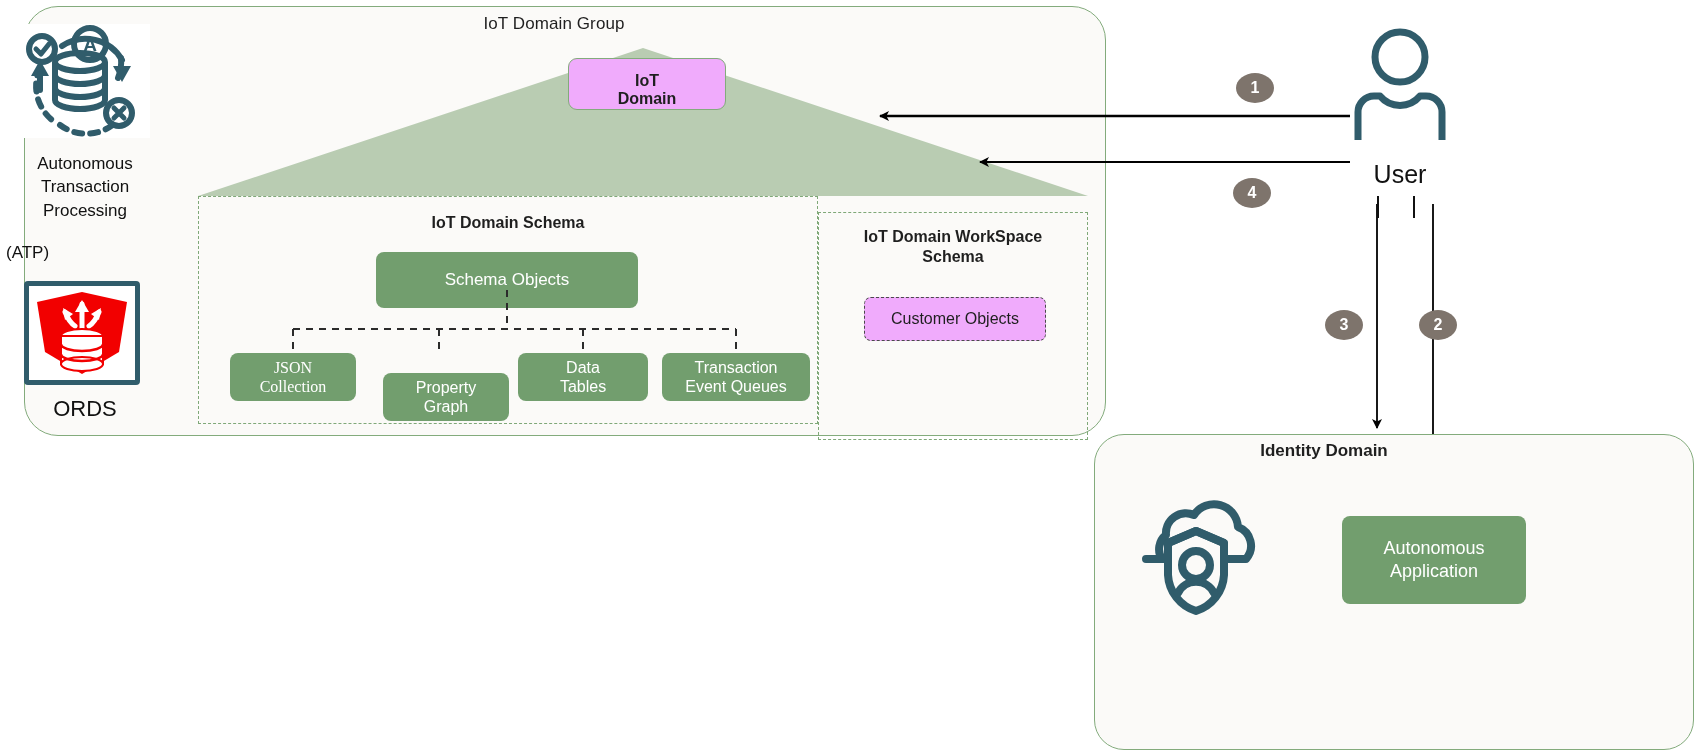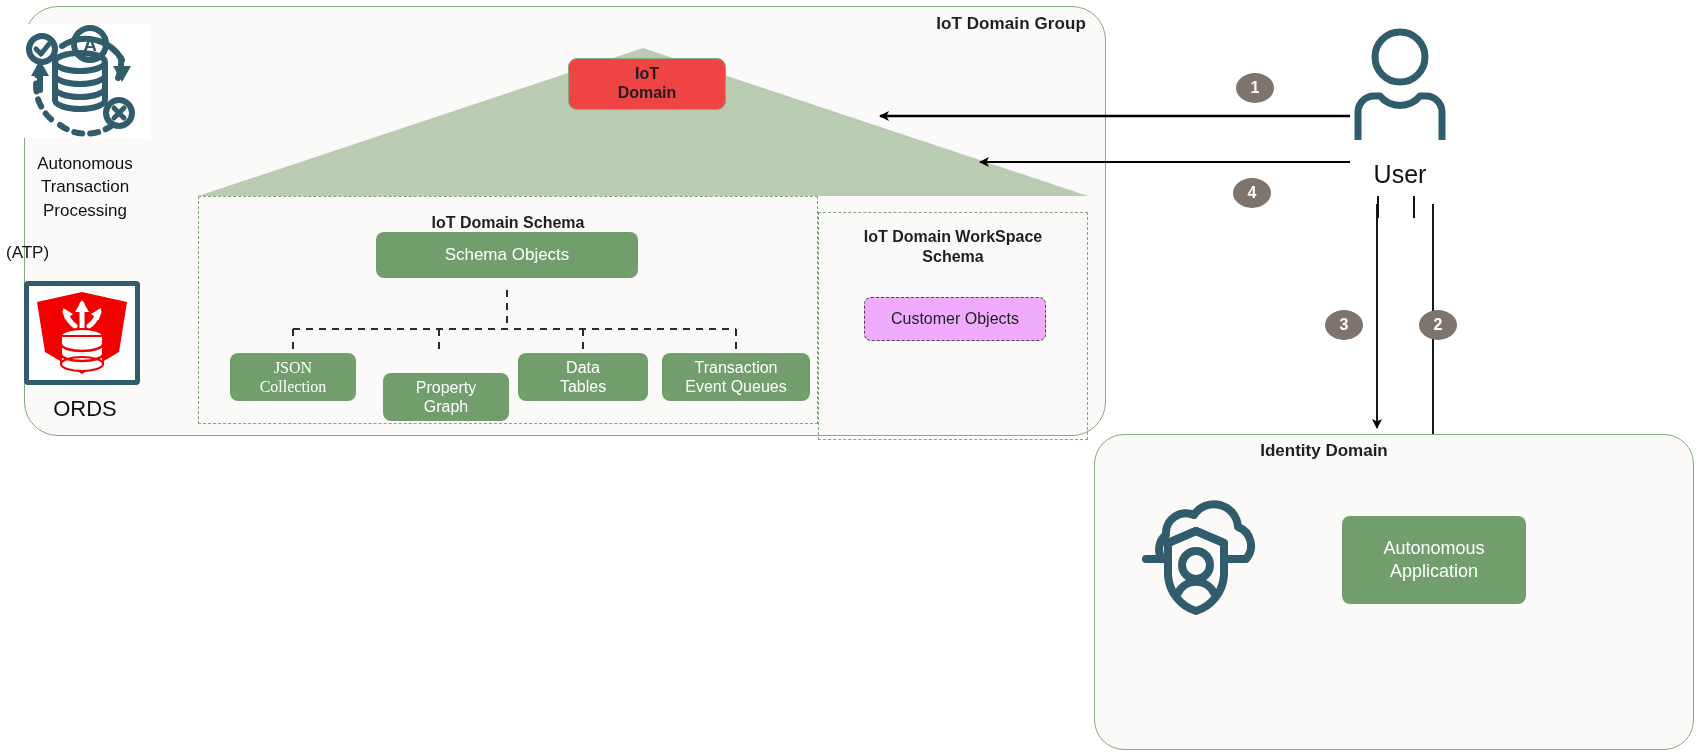--- a/index.html
+++ b/index.html
@@ -14,35 +14,35 @@
 
   
   #iot-group{
     left:24px;top:6px;width:1082px;height:430px;
     background:#fbfaf8;
     border:1.6px solid #83ab7c;
     border-radius:34px;
     box-sizing:border-box;
   }
   #iot-group-title{
-    left:4px;top:14px;width:1082px;text-align:right;
-    font-size:17px;font-weight:bold;color:#1f1f1f;letter-spacing:.1px;
+    left:13px;top:14px;width:1082px;text-align:center;
+    font-size:17px;font-weight:normal;color:#1f1f1f;letter-spacing:.1px;
   }
 
   
   #triangle{
     left:198px;top:48px;width:890px;height:148px;
     overflow:visible;
   }
 
   
   #iot-domain-box{
     left:568px;top:58px;width:158px;height:52px;
-    background:#ef4444;border:1.5px solid #83ab7c;border-radius:9px;
-    display:flex;align-items:center;justify-content:center;
+    background:#f0abfc;border:1.5px solid #83ab7c;border-radius:9px;
+    display:flex;align-items:flex-end;justify-content:center;
     text-align:center;font-size:16px;font-weight:bold;color:#1f1f1f;
     line-height:1.17;box-sizing:border-box;
   }
 
   
   #atp-icon{left:18px;top:24px;width:132px;height:114px;background:#ffffff;}
   #atp-label{
     left:6px;top:152px;width:158px;text-align:center;
     font-size:17px;color:#111;line-height:1.38;
   }
@@ -73,21 +73,21 @@
     position:absolute;left:0;width:100%;text-align:center;
     font-size:16px;font-weight:bold;color:#1f1f1f;line-height:1.25;
   }
 
   
   .gbox{
     position:absolute;background:#729e6e;border-radius:8px;
     color:#ffffff;display:flex;align-items:center;justify-content:center;
     text-align:center;line-height:1.2;box-sizing:border-box;
   }
-  #schema-objects{left:376px;top:232px;width:262px;height:46px;font-size:17px;text-align:right;}
+  #schema-objects{left:376px;top:252px;width:262px;height:56px;font-size:17px;text-align:right;}
   .leaf{top:353px;height:48px;font-size:16px;}
   #leaf-0{left:230px;width:126px;font-family:Liberation Serif, serif;}
   #leaf-1{left:383px;width:126px;margin-top:20px;}
   #leaf-2{left:518px;width:130px;}
   #leaf-3{left:662px;width:148px;}
 
   
   #customer-objects{
     left:864px;top:297px;width:182px;height:44px;
     border:1.6px dashed #4a4a4a;background:#f0abfc;border-radius:7px;

